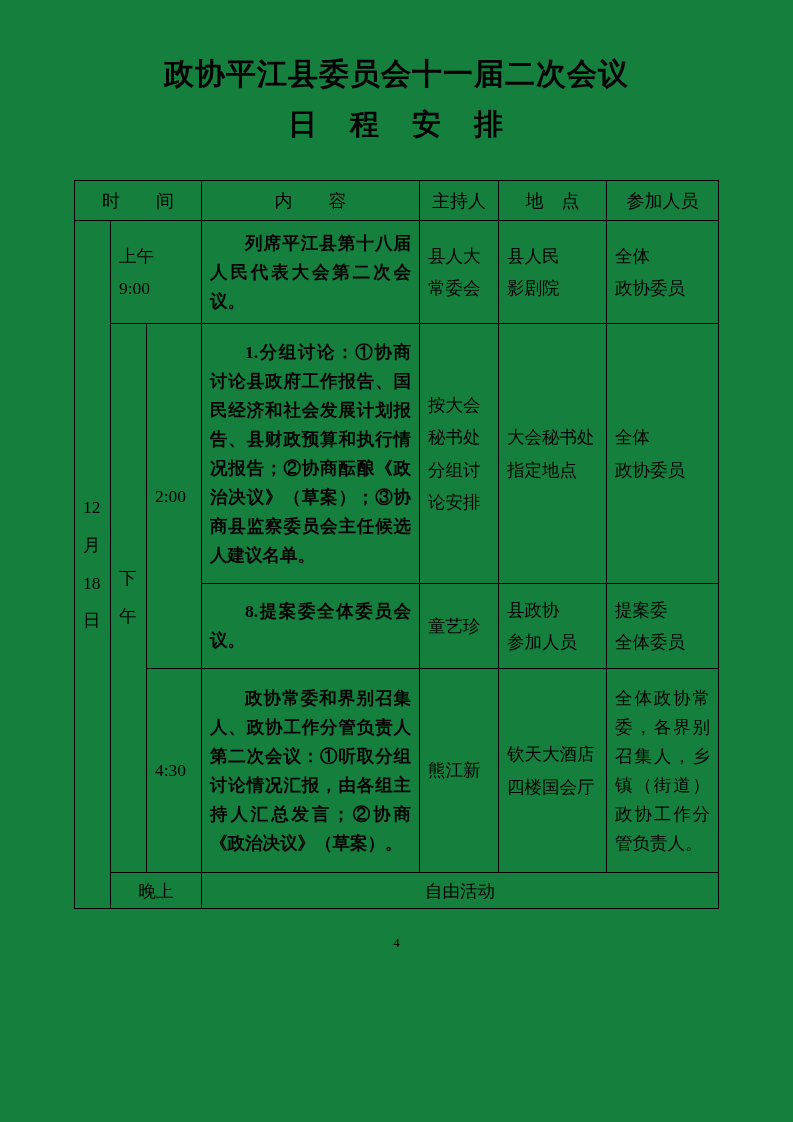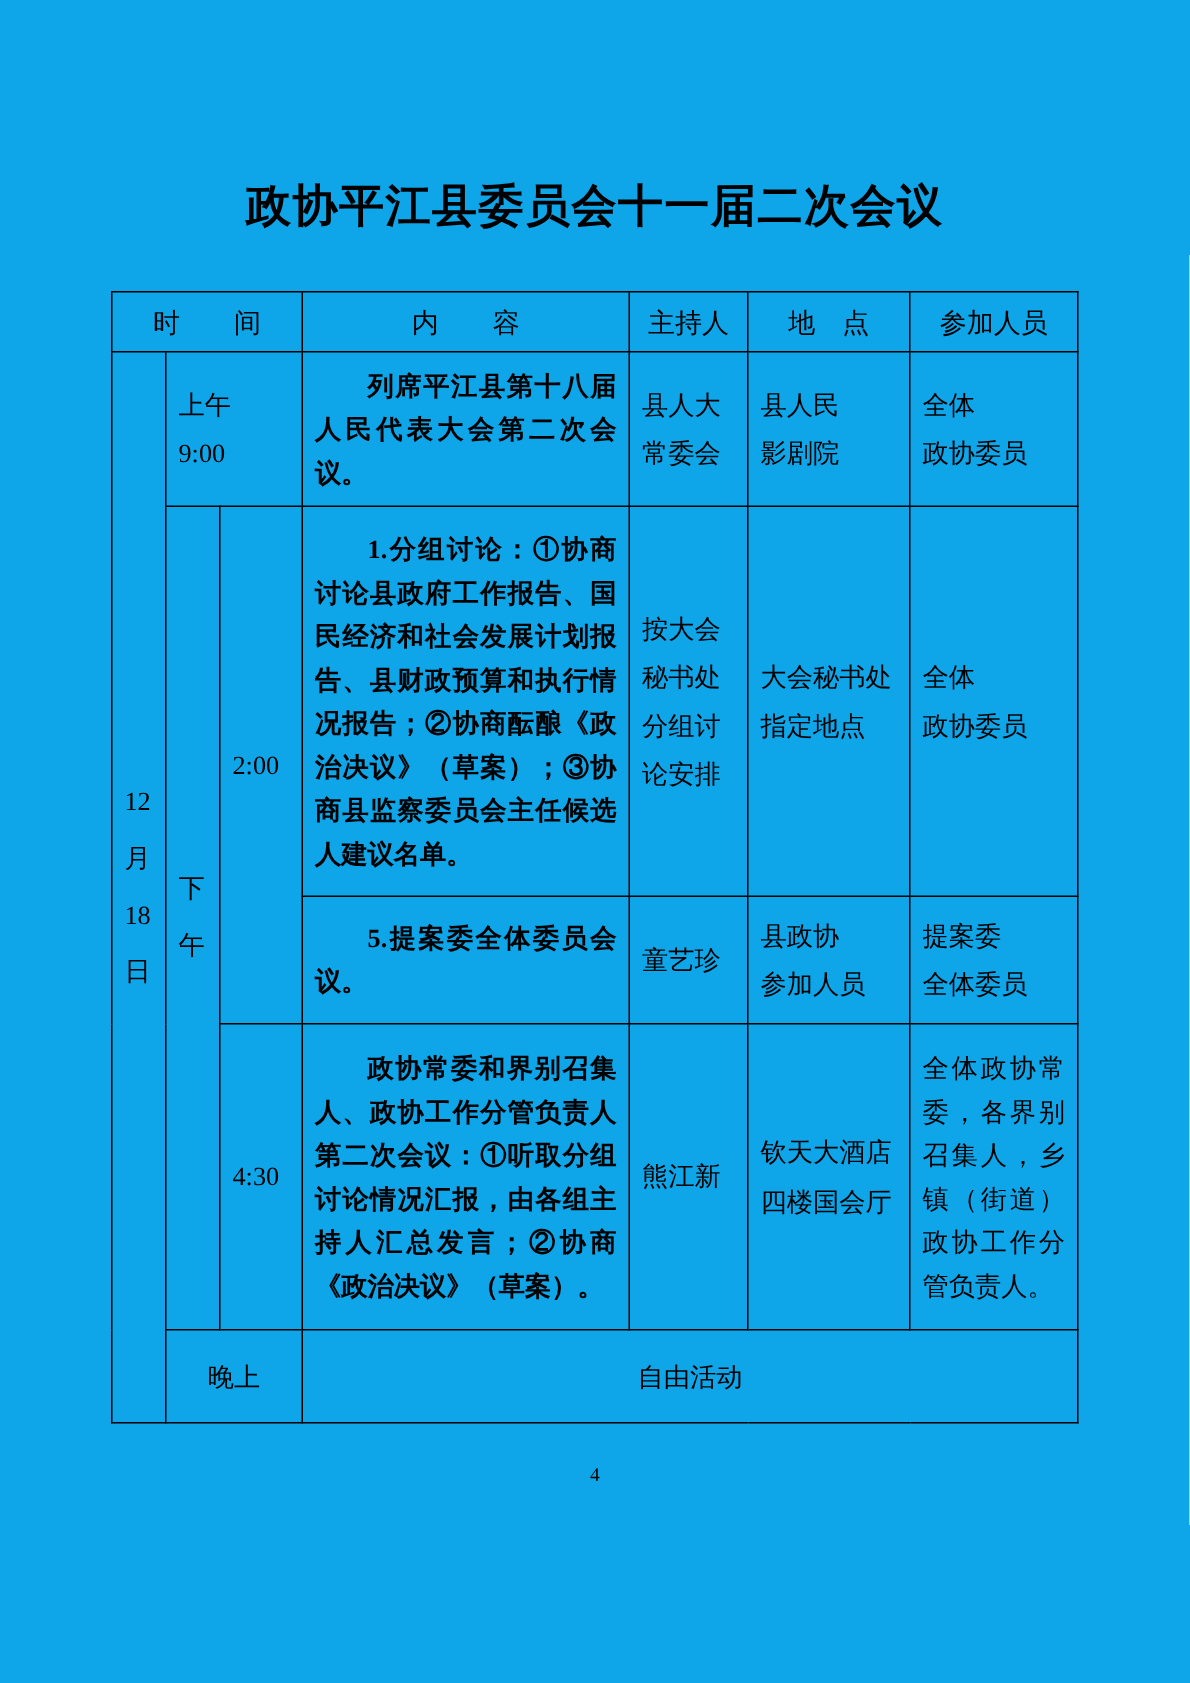--- a/index.html
+++ b/index.html
@@ -4,25 +4,25 @@
 <style>
   html, body {
     margin: 0;
     padding: 0;
     background: #ffffff;
   }
   .page {
     position: relative;
     width: 793px;
     height: 1122px;
-    background: #0ea5e9;
+    background: #15803d;
     color: #000000;
     font-family: "Liberation Serif", "DejaVu Serif", serif;
     box-sizing: border-box;
-    padding-top: 120px;
+    padding-top: 56px;
     overflow: hidden;
   }
   .doc-title {
     margin: 0;
     text-align: center;
     font-size: 30px;
     font-weight: 700;
     letter-spacing: 1px;
     line-height: 36px;
   }
@@ -87,20 +87,21 @@
     font-size: 13px;
     line-height: 16px;
   }
 </style>
 </head>
 <body>
 
 <div class="page">
 
   <h1 class="doc-title">政协平江县委员会十一届二次会议</h1>
+  <h2 class="doc-subtitle">日　程　安　排</h2>
 
   <table class="schedule">
     <colgroup>
       <col style="width:36px">
       <col style="width:36px">
       <col style="width:55px">
       <col style="width:218px">
       <col style="width:79px">
       <col style="width:108px">
       <col style="width:112px">
@@ -140,38 +141,38 @@
 秘书处
 分组讨
 论安排</td>
       <td class="ml">大会秘书处
 指定地点</td>
       <td class="ml">全体
 政协委员</td>
     </tr>
 
     <tr style="height:85px">
-      <td class="content">5.提案委全体委员会议。</td>
+      <td class="content">8.提案委全体委员会议。</td>
       <td class="ml">童艺珍</td>
       <td class="ml">县政协
 参加人员</td>
       <td class="ml">提案委
 全体委员</td>
     </tr>
 
     <tr style="height:204px">
       <td class="ml">4:30</td>
       <td class="content">政协常委和界别召集人、政协工作分管负责人第二次会议：①听取分组讨论情况汇报，由各组主持人汇总发言；②协商《政治决议》（草案）。</td>
       <td class="ml">熊江新</td>
       <td class="ml">钦天大酒店
 四楼国会厅</td>
       <td class="para">全体政协常委，各界别召集人，乡镇（街道）政协工作分管负责人。</td>
     </tr>
 
-    <tr style="height:62px">
+    <tr style="height:36px">
       <td colspan="2" class="center-single">晚上</td>
       <td colspan="4" class="center-single">自由活动</td>
     </tr>
   </tbody>
     </table>
 
   <div class="page-number">4</div>
 
 </div>
 

